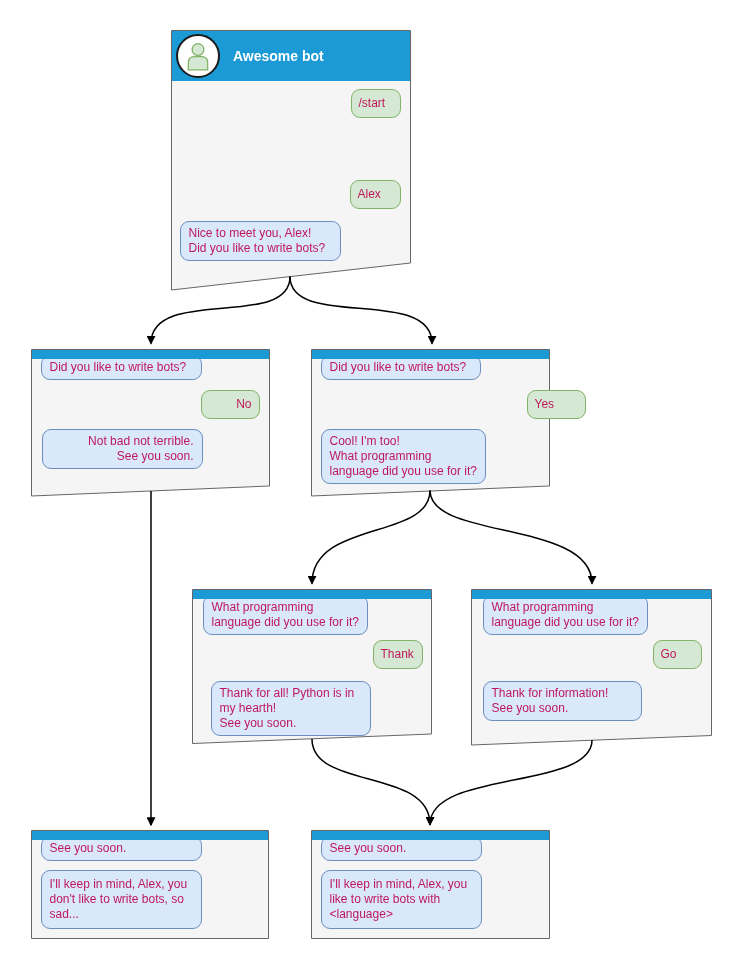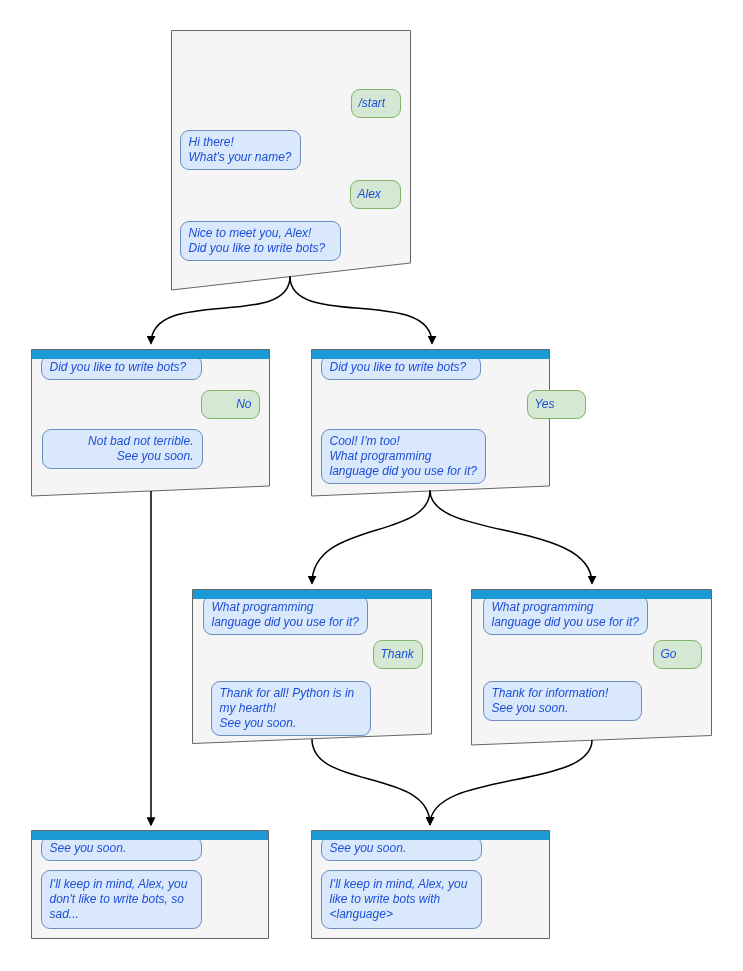--- a/index.html
+++ b/index.html
@@ -21,21 +21,21 @@
   .avatar {
     width:44px; height:44px; margin-left:4px; border-radius:50%;
     background:#ffffff; border:2px solid #1a1a1a; box-sizing:border-box;
     display:flex; align-items:center; justify-content:center; flex:0 0 auto;
   }
   .win-title {
     margin-left:13px; color:var(--c-title_text,#fff); font-size:14px; font-weight:bold;
   }
   .bubble {
     position:absolute; box-sizing:border-box; border-radius:9px;
-    font-size:12px; line-height:15px; color:#1d4ed8; white-space:pre;font-style:italic;
+    font-size:12px; line-height:15px; color:#be185d; white-space:pre;
   }
   .bot {
     background:var(--c-bot_fill,#dae8fc); border:1px solid var(--c-bot_border,#6c8ebf);
     padding:4px 8px;
   }
   .user {
     background:var(--c-user_fill,#d5e8d4); border:1px solid var(--c-user_border,#82b366);
     padding:6px 7px;
   }
   .quote { z-index:1; }
@@ -64,23 +64,30 @@
     <path class="conn" d="M290,276.5 C290,330 151,286 151,343.5" marker-end="url(#arrow)"></path>
     <path class="conn" d="M290,276.5 C290,330 432,286 432,343.5" marker-end="url(#arrow)"></path>
     <path class="conn" d="M430,490.5 C430,540 312,520 312,583.5" marker-end="url(#arrow)"></path>
     <path class="conn" d="M430,490.5 C430,540 592,520 592,583.5" marker-end="url(#arrow)"></path>
     <path class="conn" d="M151,491 L151,825" marker-end="url(#arrow)"></path>
     <path class="conn" d="M312,739 C312,790 430,768 430,824.5" marker-end="url(#arrow)"></path>
     <path class="conn" d="M592,740 C592,790 430,770 430,824.5" marker-end="url(#arrow)"></path>
   </svg>
 
   <div class="win" style="left:171.5px; top:30.5px; width:239px; height:260px;">
+    <div class="titlebar" style="left:0.5px; top:0.5px; width:238px; height:50px;">
+      <div class="avatar">
+        <svg width="26" height="30" viewBox="0 0 24 28">
+          <circle cx="12" cy="8" r="5.5" fill="#d5e8d4" stroke="#82b366" stroke-width="1.2"></circle>
+          <path d="M3,27 L3,20 Q3,14.5 8.5,14.5 L15.5,14.5 Q21,14.5 21,20 L21,27 Z" fill="#d5e8d4" stroke="#82b366" stroke-width="1.2"></path>
+        </svg>
+      </div>
+      <span class="win-title">Awesome bot</span>
+    </div>
     <div class="bubble user" style="left:179px; top:58px; min-width:50px;">/start</div>
-    <div class="bubble bot" style="left:8px; top:99px; min-width:121px;">Hi there!
-What's your name?</div>
     <div class="bubble user" style="left:178px; top:149px; min-width:51px;">Alex</div>
     <div class="bubble bot" style="left:8px; top:190px; min-width:161px;">Nice to meet you, Alex!
 Did you like to write bots?</div>
   </div>
 
   <div class="win" style="left:31.5px; top:349.5px; width:238px; height:147px;">
     <div class="titlebar thin" style="left:0.5px; top:0.5px; width:237px;"></div>
     <div class="bubble bot quote" style="left:9px; top:5px; min-width:161px;">Did you like to write bots?</div>
     <div class="bubble user" style="left:169px; top:40px; min-width:59px;text-align:right;">No</div>
     <div class="bubble bot" style="left:10px; top:79px; min-width:161px;text-align:right;">Not bad not terrible.

